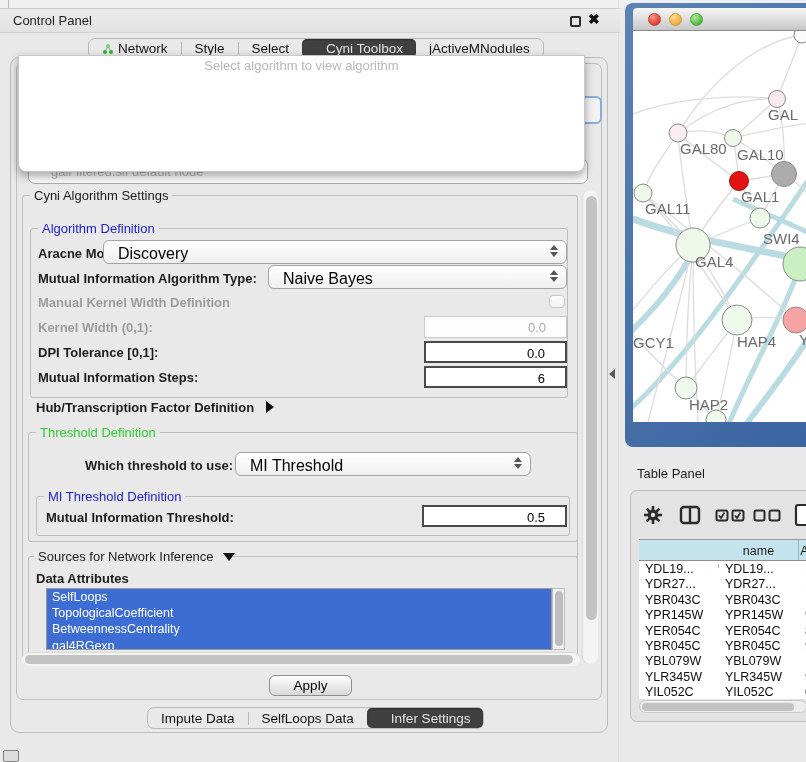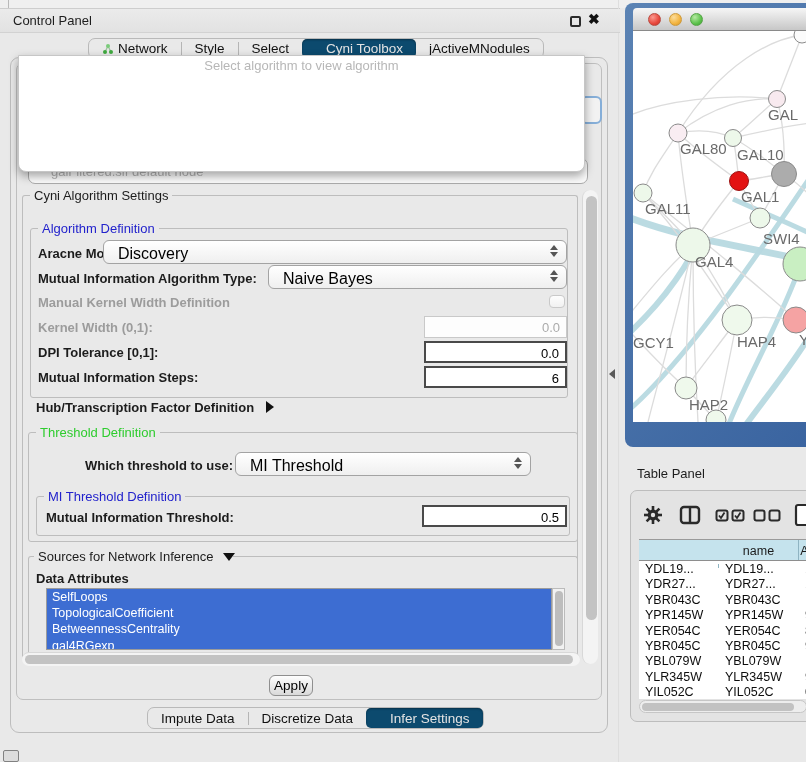--- a/index.html
+++ b/index.html
@@ -15,21 +15,21 @@
   .cp-header { position:absolute; left:0; top:9px; width:620px; height:24px; background:linear-gradient(#EBEBEB,#E2E2E2); border-bottom:1px solid #D2D2D2; }
   .cp-title { position:absolute; left:13px; top:4px; font-size:13px; color:#1d1d1d; }
   .float-btn { position:absolute; left:570px; top:7px; width:11px; height:11px; border:2px solid #2b2b2b; border-radius:2px; }
   .close-btn { position:absolute; left:588px; top:2px; font-size:14px; font-weight:bold; color:#111; }
 
   
   .tabstrip { position:absolute; display:flex; align-items:center; border:1px solid #B9B9B9; border-radius:7px; background:#E9E9E9; }
   .tabstrip.top { left:88px; top:38px; height:21px; }
   .tabstrip.bottom { left:147px; top:707px; height:22px; }
   .tab { display:flex; align-items:center; gap:4px; padding:0 13px; height:100%; font-size:13.5px; color:#111; border-radius:5px; white-space:nowrap; }
-  .tab.sel { background:#0c4a6e; color:#E3E3E3; box-shadow:inset 0 1px 2px rgba(0,0,0,.35);padding-left:24px; }
+  .tab.sel { background:#404040; color:#E3E3E3; box-shadow:inset 0 1px 2px rgba(0,0,0,.35);padding-left:24px; }
   .tabsep { width:1px; height:13px; background:#B5B5B5; }
 
   
   .outer-panel { position:absolute; left:10px; top:57px; width:598px; height:676px; border:1px solid #BDBDBD; border-radius:9px; background:#E9E9E9; }
   .inner-panel { position:absolute; left:16px; top:63px; width:586px; height:637px; border:1px solid #BFBFBF; border-radius:7px; background:#E9E9E9; }
 
   
   .bg-combo { position:absolute; left:28px; top:158px; width:560px; height:26px; border:1px solid #ABABAB; border-radius:7px; background:#FBFBFB; z-index:2; }
   .bg-combo span { position:absolute; left:22px; top:5px; font-size:13px; color:#B3B3B3; }
   .focus-combo { position:absolute; left:580px; top:96px; width:22px; height:28px; border:2px solid #85AED8; border-radius:6px; background:#F2F2F2; z-index:2; }
@@ -47,21 +47,21 @@
   .legend.green { color:#2ECC2E; }
   .lbl { position:absolute; font-size:13px; font-weight:bold; color:#1c1c1c; }
   .lbl.dis { color:#9C9C9C; }
 
   .combo { position:absolute; height:24px; border:1px solid #A3A3A3; border-radius:6px; background:linear-gradient(#FFFFFF,#EFEFEF); }
   .combo .val { position:absolute; left:14px; top:4px; font-size:16px; color:#000; }
   .combo .arrows { position:absolute; right:8px; top:4px; display:flex; flex-direction:column; gap:2px; }
   .tri-up { width:0; height:0; border-left:4px solid transparent; border-right:4px solid transparent; border-bottom:5px solid #555; }
   .tri-dn { width:0; height:0; border-left:4px solid transparent; border-right:4px solid transparent; border-top:5px solid #555; }
 
-  .field { position:absolute; width:143px; height:22px; background:#FFFFFF; font-size:13px; text-align:right; padding:3px 6px 0 0; }
+  .field { position:absolute; width:143px; height:22px; background:#FFFFFF; font-size:13px; text-align:right; padding:3px 20px 0 0; }
   .field.active { border:2px solid #4A4A4A; color:#000; }
   .field.dis { border:1px solid #C9C9C9; color:#ABABAB; background:#FDFDFD; }
 
   .checkbox { position:absolute; width:16px; height:13px; border:1px solid #C9C9C9; border-radius:4px; background:linear-gradient(#FDFDFD,#F1F1F1); }
 
   .disclose { width:0; height:0; display:inline-block; }
   .tri-right { border-top:6px solid transparent; border-bottom:6px solid transparent; border-left:8px solid #111; }
   .tri-down { border-left:6px solid transparent; border-right:6px solid transparent; border-top:8px solid #111; }
 
   
@@ -69,21 +69,21 @@
   .attr-item { height:16.2px; background:#3D6DD2; color:#FFFFFF; font-size:12.5px; padding:1px 0 0 5px; }
   .attr-scroll { position:absolute; left:552px; top:588px; width:13px; height:62px; background:#F2F2F2; border:1px solid #BBB; }
   .attr-scroll .thumb { position:absolute; left:1.5px; top:2px; width:8px; height:55px; background:#BDBDBD; border-radius:5px; }
 
   
   .vscroll { position:absolute; left:582px; top:190px; width:16px; height:474px; background:#F4F4F4; border-left:1px solid #D8D8D8; border-radius:8px; }
   .vscroll .thumb { position:absolute; left:2.5px; top:6px; width:11px; height:424px; background:#C3C3C3; border-radius:6px; }
   .hscroll { position:absolute; left:22px; top:652px; width:558px; height:14px; background:#F4F4F4; border-top:1px solid #D8D8D8; border-radius:8px; }
   .hscroll .thumb { position:absolute; left:3px; top:2px; width:548px; height:9px; background:#C3C3C3; border-radius:5px; }
 
-  .apply-btn { position:absolute; left:269px; top:675px; width:44px; height:21px; border:1px solid #8F8F8F; border-radius:6px; background:linear-gradient(#FEFEFE,#D9D9D9); font-size:13.5px; color:#000; text-align:center; padding-top:2px; }
+  .apply-btn { position:absolute; left:269px; top:675px; width:83px; height:21px; border:1px solid #8F8F8F; border-radius:6px; background:linear-gradient(#FEFEFE,#D9D9D9); font-size:13.5px; color:#000; text-align:center; padding-top:2px; }
 
   .dock-icon { position:absolute; left:3px; top:750px; width:16px; height:12px; border:1px solid #818181; border-radius:2px; background:#DCDCDC; }
 
   
   .net-frame { position:absolute; left:625px; top:3px; width:185px; height:444px; background:linear-gradient(135deg,#5B83B4,#3A64A0); border-radius:8px 0 0 8px; }
   .net-titlebar { position:absolute; left:8px; top:5px; width:177px; height:23px; background:linear-gradient(#F6F6F6,#C7C7C7); border-bottom:1px solid #8A8A8A; border-radius:4px 0 0 0; }
   .light { position:absolute; top:5px; width:13px; height:13px; border-radius:50%; }
   .light.red { left:15px; background:radial-gradient(circle at 35% 30%, #FA9A90, #E8473C 60%, #C03228); border:1px solid #B94A40; }
   .light.yellow { left:36px; background:radial-gradient(circle at 35% 30%, #FBDC9A, #F3B43F 60%, #D1922B); border:1px solid #CD9A3C; }
   .light.green { left:57px; background:radial-gradient(circle at 35% 30%, #B6E9A2, #5CC24C 60%, #3F9E33); border:1px solid #56A447; }
@@ -246,21 +246,21 @@
   </div>
 
   <div class="apply-btn">Apply</div>
 
   <div class="tabstrip bottom">
     <div class="tab">
         <span>Impute Data</span>
       </div>
     <div class="tabsep"></div>
     <div class="tab">
-        <span>Discretize Data</span>
+        <span>SelfLoops Data</span>
       </div>
     <div class="tab sel">
         <span>Infer Settings</span>
       </div>
   </div>
 
   <div class="popup">
     <div class="popup-title">Select algorithm to view algorithm</div>
   </div>
 

